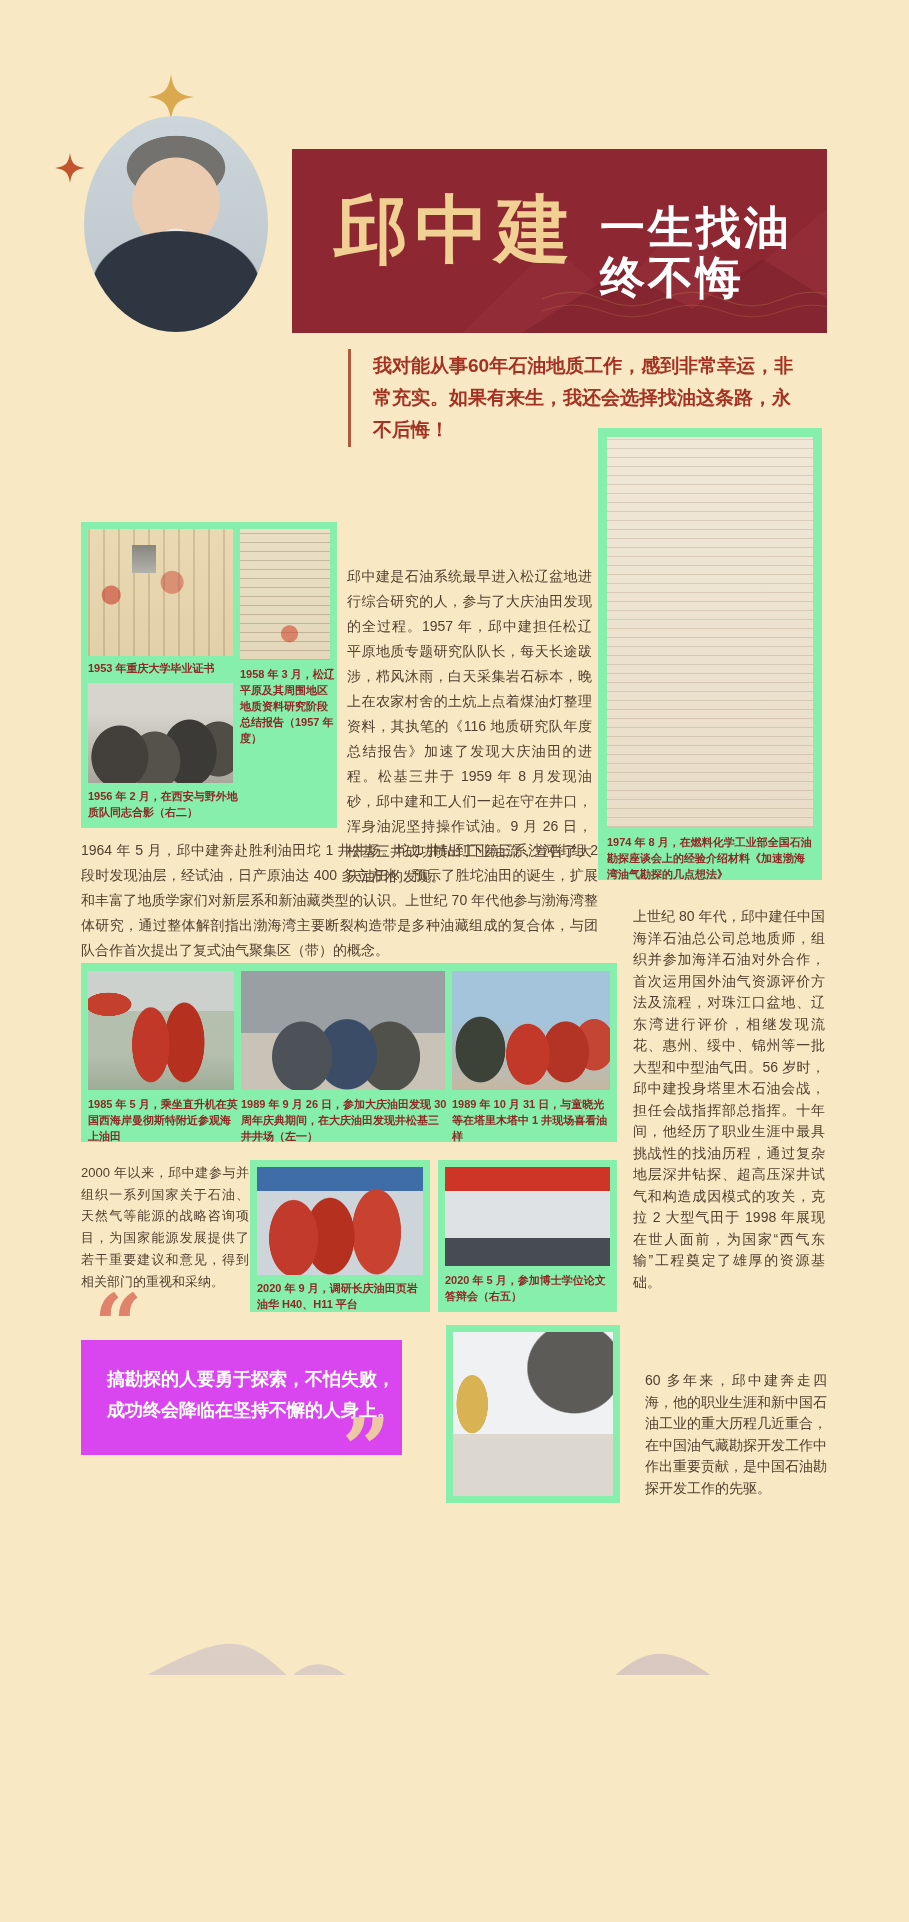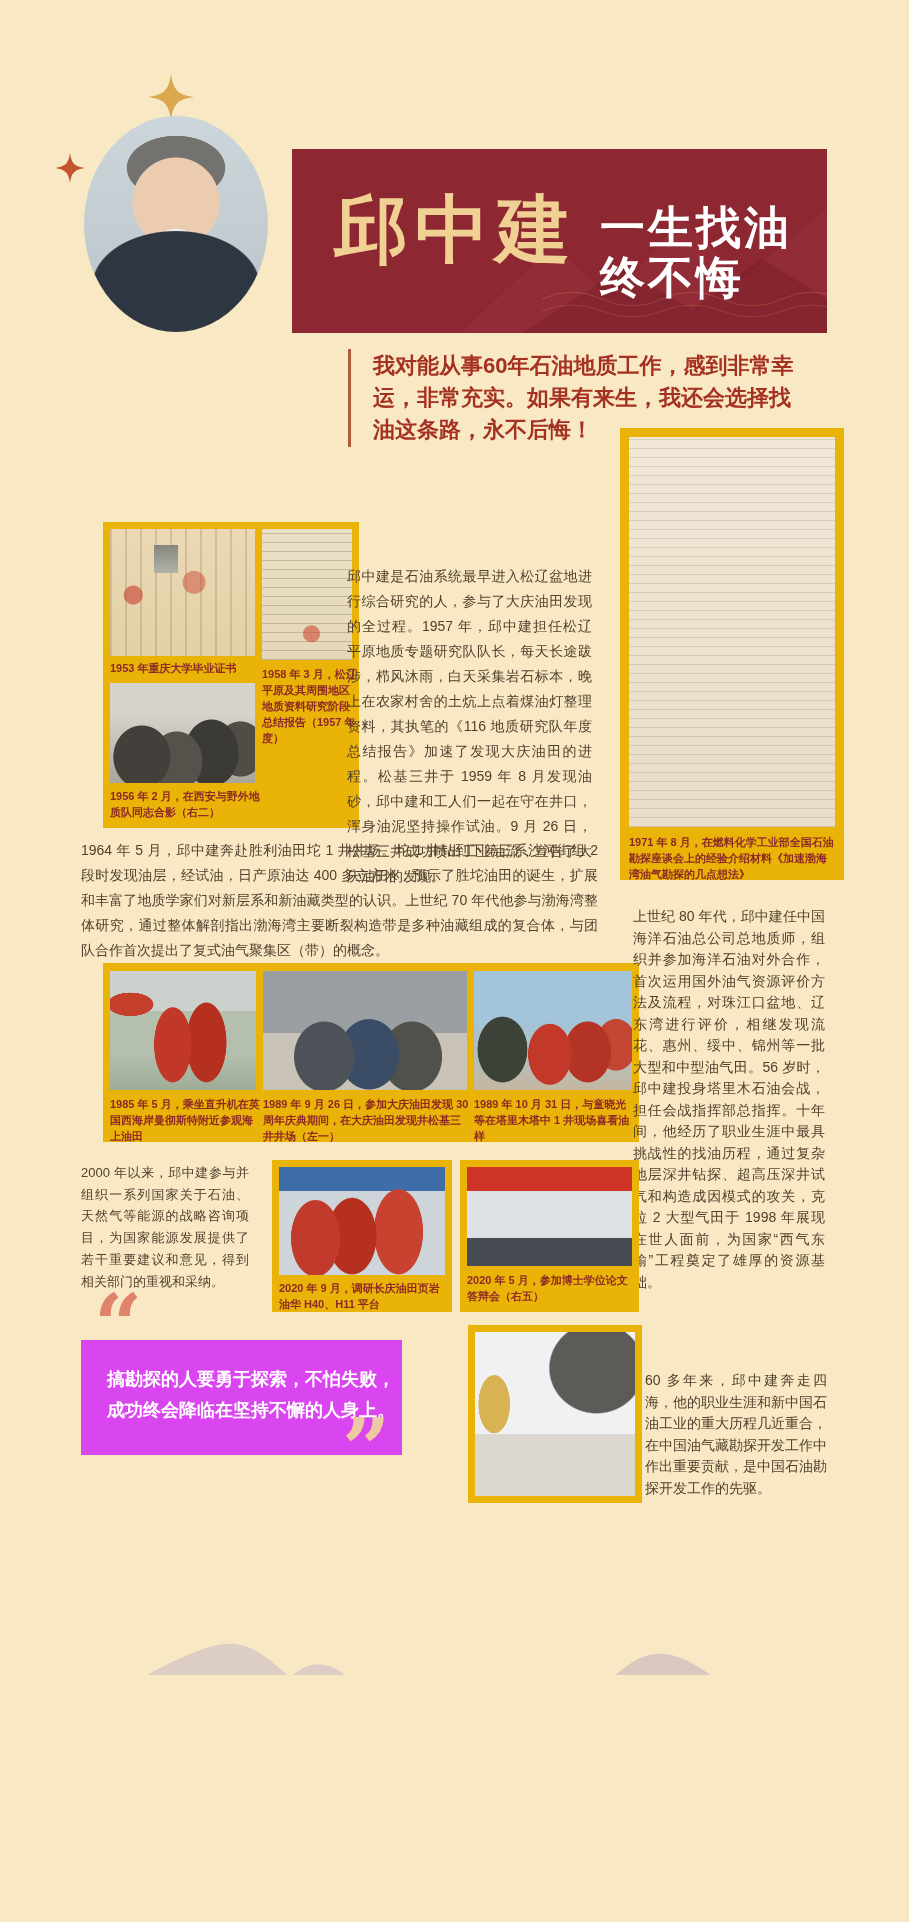--- a/index.html
+++ b/index.html
@@ -16,24 +16,24 @@
   .tag1{left:600px;top:198px;}
   .tag2{left:600px;top:248px;}
   .portrait{left:84px;top:116px;width:184px;height:216px;border-radius:50%;
     background:
       radial-gradient(ellipse 46% 26% at 50% 79%, #2e3741 0 98%, transparent 100%),
       radial-gradient(ellipse 13% 11% at 50% 63%, #e9ecee 0 98%, transparent 100%),
       radial-gradient(ellipse 24% 21% at 50% 40%, #ecccb0 0 98%, transparent 100%),
       radial-gradient(ellipse 27% 15% at 50% 24%, #73726e 0 98%, transparent 100%),
       linear-gradient(#cdd6da,#b9c4ca);}
   .vline{left:348px;top:349px;width:3px;height:98px;background:#b05a3c;}
-  .lead-quote{left:373px;top:350px;width:430px;font-size:22px;line-height:32px;font-weight:bold;
+  .lead-quote{left:373px;top:350px;width:430px;font-size:19px;line-height:32px;font-weight:bold;
               color:#a43122;}
   
-  .pinkblock{background:#eab308;margin-left:22px;}
+  .pinkblock{background:#86efac;}
   .photo{position:absolute;}
   .cap{position:absolute;font-size:11px;line-height:16px;font-weight:bold;color:#8e2a26;}
   .para{position:absolute;color:#52402f;text-align:justify;}
   .p-main{font-size:14px;line-height:25px;}
   .p-side{font-size:14px;line-height:21.5px;}
   
   .ph-cert53{background:
       radial-gradient(circle at 16% 52%, rgba(198,48,36,.55) 0 9px, transparent 10px),
       radial-gradient(circle at 58% 42%, rgba(198,48,36,.42) 0 11px, transparent 12px),
       linear-gradient(#86867f,#b3b2aa) 36% 16%/24px 28px no-repeat,
@@ -129,21 +129,21 @@
     <div class="photo ph-doc58" style="left:159px;top:7px;width:90px;height:131px;"></div>
     <div class="cap" style="left:159px;top:144px;width:97px;">1958 年 3 月，松辽平原及其周围地区地质资料研究阶段总结报告（1957 年度）</div>
     <div class="photo ph-group56" style="left:7px;top:161px;width:145px;height:100px;"></div>
     <div class="cap" style="left:7px;top:266px;width:150px;">1956 年 2 月，在西安与野外地质队同志合影（右二）</div>
   </div>
 
   <div class="para p-main" style="left:347px;top:524px;width:245px;margin-top:40px;">邱中建是石油系统最早进入松辽盆地进行综合研究的人，参与了大庆油田发现的全过程。1957 年，邱中建担任松辽平原地质专题研究队队长，每天长途跋涉，栉风沐雨，白天采集岩石标本，晚上在农家村舍的土炕上点着煤油灯整理资料，其执笔的《116 地质研究队年度总结报告》加速了发现大庆油田的进程。松基三井于 1959 年 8 月发现油砂，邱中建和工人们一起在守在井口，浑身油泥坚持操作试油。9 月 26 日，松基三井成功喷出工业油流，宣告了大庆油田的发现。</div>
 
   <div class="abs pinkblock" style="left:598px;top:428px;width:224px;height:452px;">
     <div class="photo ph-doc74" style="left:9px;top:9px;width:206px;height:390px;"></div>
-    <div class="cap" style="left:9px;top:406px;width:206px;">1971 年 8 月，在燃料化学工业部全国石油勘探座谈会上的经验介绍材料《加速渤海湾油气勘探的几点想法》</div>
+    <div class="cap" style="left:9px;top:406px;width:206px;">1974 年 8 月，在燃料化学工业部全国石油勘探座谈会上的经验介绍材料《加速渤海湾油气勘探的几点想法》</div>
   </div>
 
   <div class="para p-main" style="left:81px;top:838px;width:517px;">1964 年 5 月，邱中建奔赴胜利油田坨 1 井井场。坨 1 井钻到下第三系沙河街组 2 段时发现油层，经试油，日产原油达 400 多立方米，预示了胜坨油田的诞生，扩展和丰富了地质学家们对新层系和新油藏类型的认识。上世纪 70 年代他参与渤海湾整体研究，通过整体解剖指出渤海湾主要断裂构造带是多种油藏组成的复合体，与团队合作首次提出了复式油气聚集区（带）的概念。</div>
 
   <div class="abs pinkblock" style="left:81px;top:963px;width:536px;height:179px;">
     <div class="photo ph-heli85" style="left:7px;top:8px;width:146px;height:119px;"></div>
     <div class="photo ph-monu89" style="left:160px;top:8px;width:204px;height:119px;"></div>
     <div class="photo ph-tarim89" style="left:371px;top:8px;width:158px;height:119px;"></div>
     <div class="cap" style="left:7px;top:133px;width:150px;">1985 年 5 月，乘坐直升机在英国西海岸曼彻斯特附近参观海上油田</div>
     <div class="cap" style="left:160px;top:133px;width:208px;">1989 年 9 月 26 日，参加大庆油田发现 30 周年庆典期间，在大庆油田发现井松基三井井场（左一）</div>

